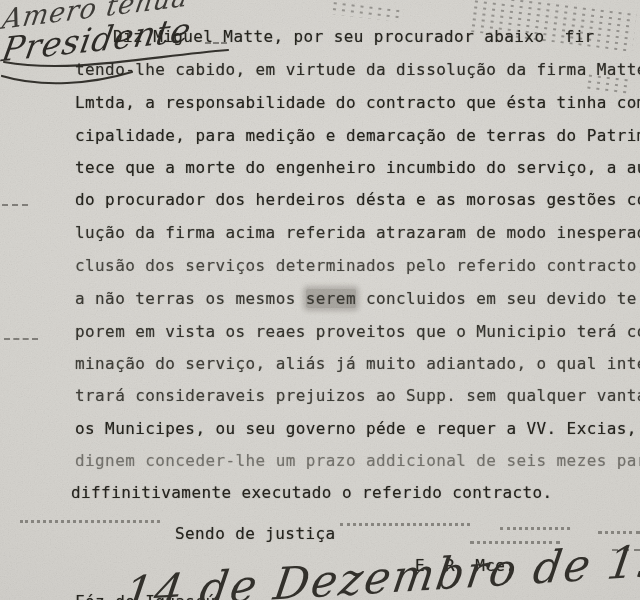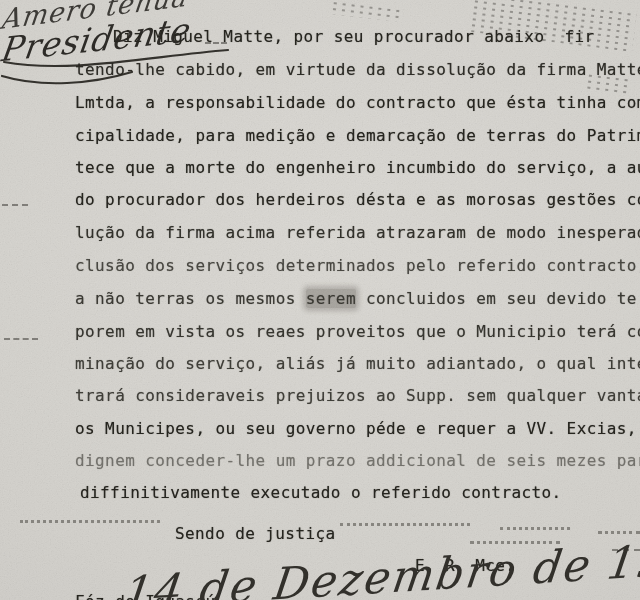--- a/index.html
+++ b/index.html
@@ -60,21 +60,21 @@
       <div class="line" style="left: 75px; top: 158px;"><span>tece que a morte do engenheiro incumbido do serviço, a au</span></div>
       <div class="line" style="left: 75px; top: 190px;"><span>do procurador dos herdeiros désta e as morosas gestões co</span></div>
       <div class="line" style="left: 75px; top: 223px; opacity: 0.93;"><span>lução da firma acima referida atrazaram de modo inesperad</span></div>
       <div class="line" style="left: 75px; top: 256px; opacity: 0.8;"><span>clusão dos serviços determinados pelo referido contracto,</span></div>
       <div class="line" style="left: 75px; top: 289px; opacity: 0.88;"><span>a não terras os mesmos </span><span class="boxed">serem</span><span> concluidos em seu devido te</span></div>
       <div class="line" style="left: 75px; top: 322px; opacity: 0.9;"><span>porem em vista os reaes proveitos que o Municipio terá co</span></div>
       <div class="line" style="left: 75px; top: 354px; opacity: 0.85;"><span>minação do serviço, aliás já muito adiantado, o qual inte</span></div>
       <div class="line" style="left: 75px; top: 386px; opacity: 0.85;"><span>trará consideraveis prejuizos ao Supp. sem qualquer vanta</span></div>
       <div class="line" style="left: 75px; top: 419px;"><span>os Municipes, ou seu governo péde e requer a VV. Excias,</span></div>
       <div class="line" style="left: 75px; top: 451px; opacity: 0.55;"><span>dignem conceder-lhe um prazo addicional de seis mezes par</span></div>
-      <div class="line" style="left: 80px; top: 483px;"><span>diffinitivamente executado o referido contracto.</span></div>
+      <div class="line" style="left: 71px; top: 483px;"><span>diffinitivamente executado o referido contracto.</span></div>
       <div class="line" style="left: 175px; top: 524px;"><span>Sendo de justiça</span></div>
       <div class="line" style="left: 415px; top: 556px;"><span>E. R. Mce.</span></div>
       <div class="line" style="left: 75px; top: 592px;"><span>Fóz do Iguassú,</span></div>
     </div>
 
   <div id="artifacts">
       <div class="a-dash" style="left: 2px; top: 204px; width: 26px;"></div>
       <div class="a-dash" style="left: 4px; top: 338px; width: 34px;"></div>
       <div class="a-dash" style="left: 205px; top: 42px; width: 22px;"></div>
       <div class="a-dots" style="left: 20px; top: 520px; width: 140px;"></div>

